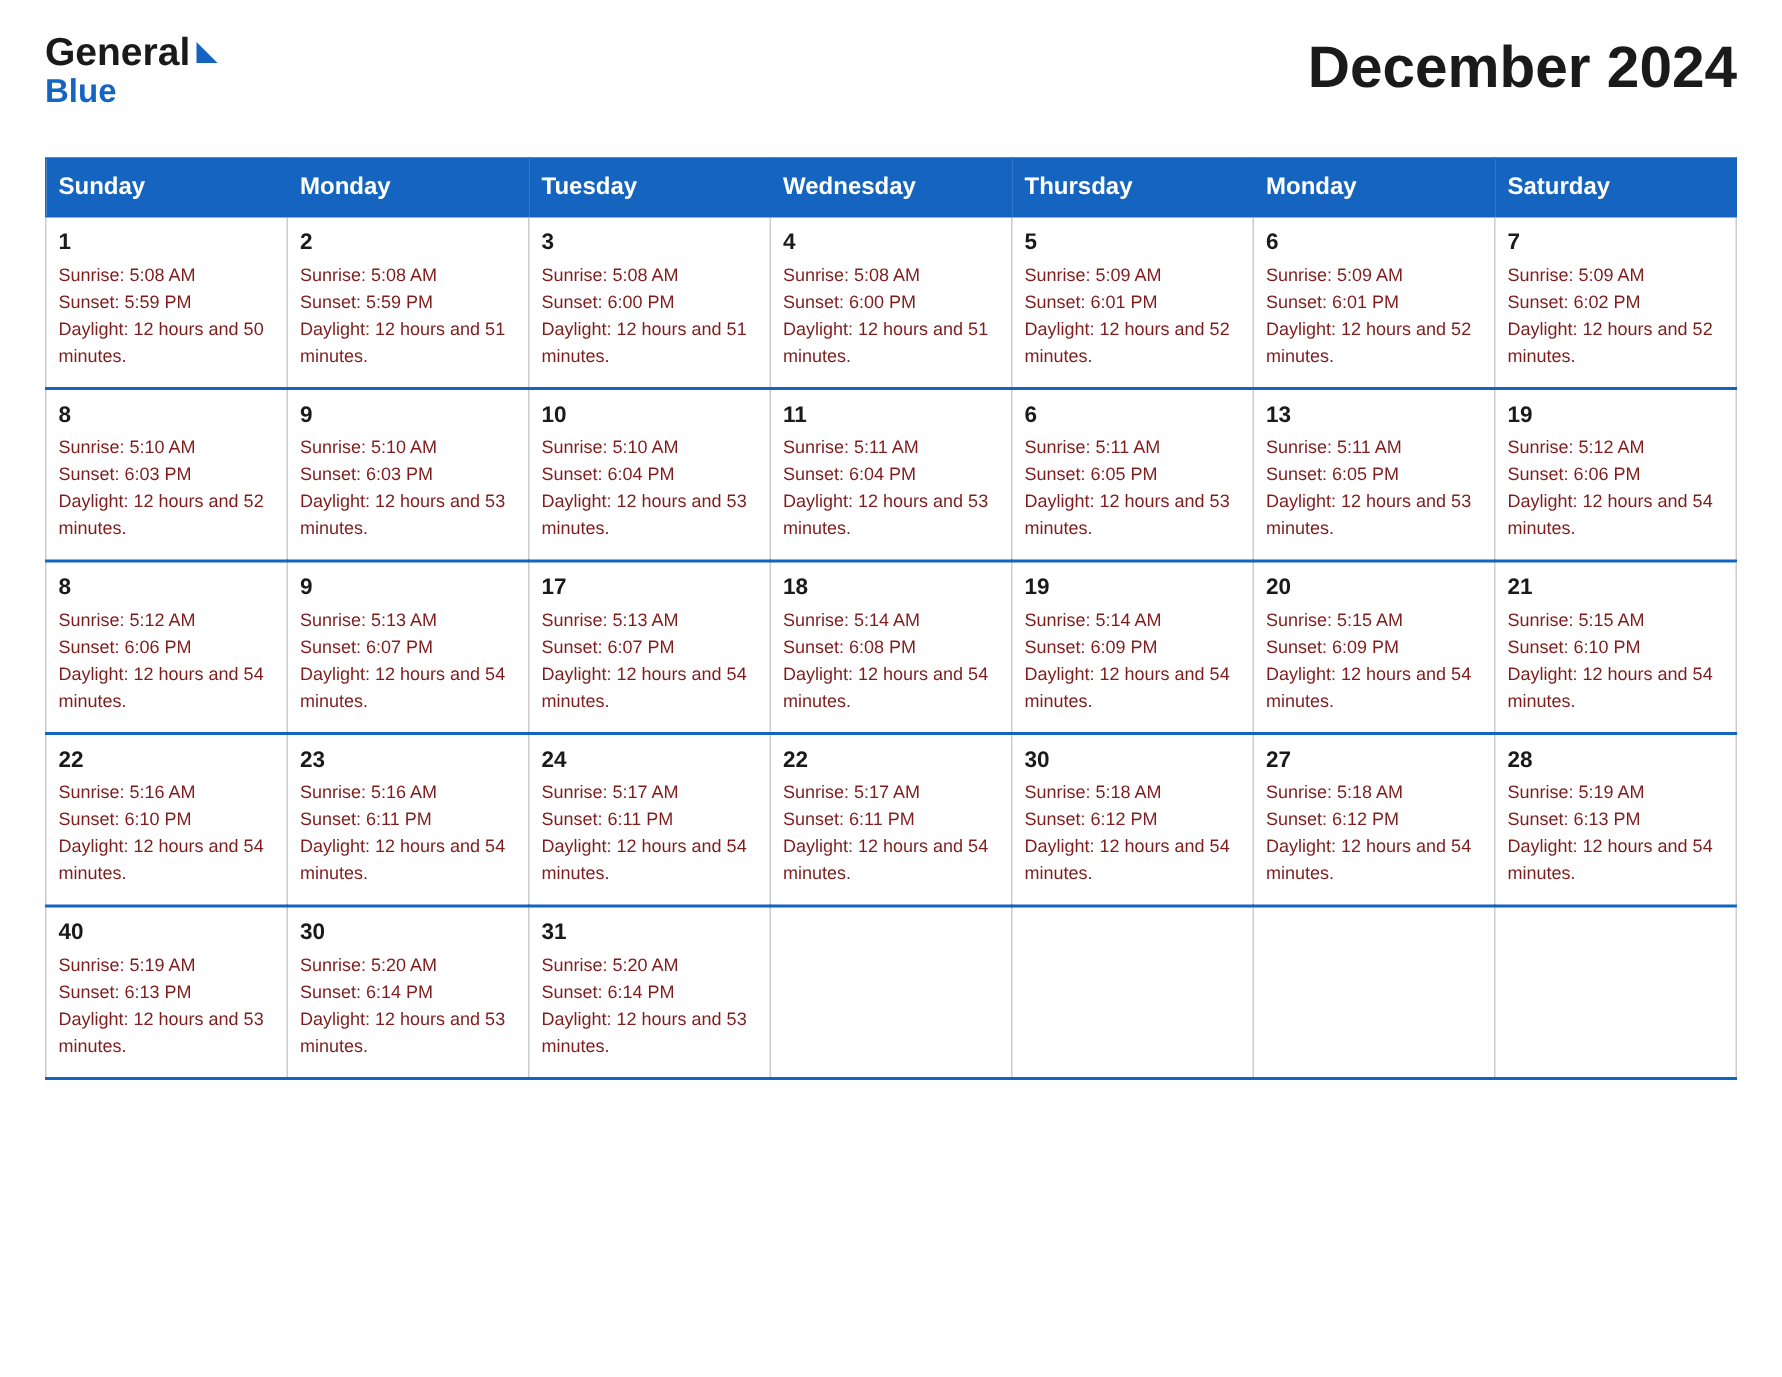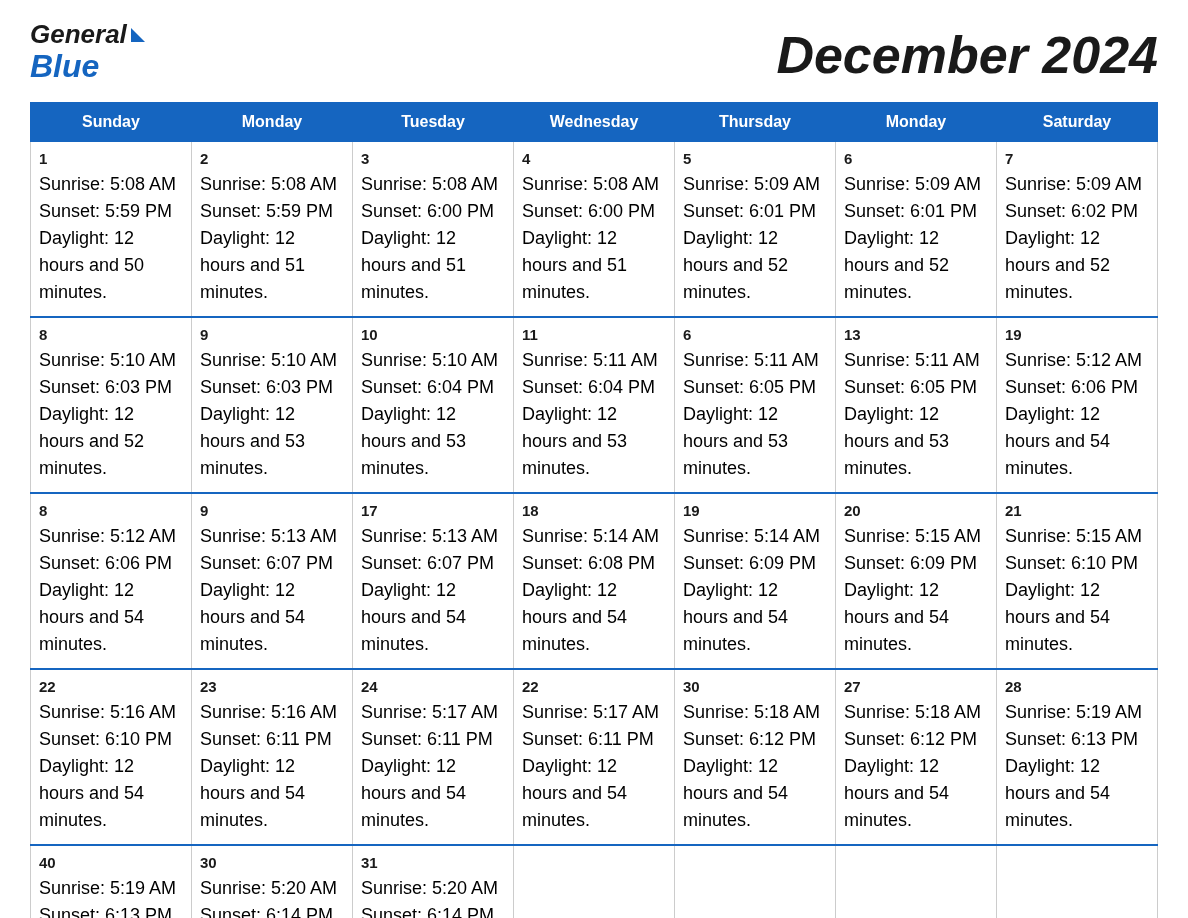--- a/index.html
+++ b/index.html
@@ -6,78 +6,77 @@
     body {
       font-family: Arial, sans-serif;
       background: #fff;
       width: 1188px;
       min-height: 918px;
       padding: 20px 30px;
     }
     .header-area {
       display: flex;
       justify-content: space-between;
-      align-items: flex-end;
-      margin-bottom: 18px;
-      font-style: italic;
+      align-items: center;
+      margin-bottom: 32px;
     }
     .logo {
       display: flex;
       flex-direction: column;
       align-items: flex-start;
     }
     .logo-general {
       font-size: 26px;
       font-weight: bold;
       color: #1a1a1a;
       line-height: 1.1;
     }
     .logo-blue {
-      font-size: 32px;
+      font-size: 22px;
       font-weight: bold;
       color: #1565c0;
       line-height: 1.1;
       display: flex;
       align-items: center;
     }
     .logo-triangle {
       width: 0;
       height: 0;
       border-left: 14px solid #1565c0;
       border-top: 14px solid transparent;
       border-bottom: 0px solid transparent;
       margin-left: 4px;
       margin-top: 2px;
     }
     .title-area {
       text-align: right;
     }
     .calendar-title {
-      font-size: 52px;
+      font-size: 39px;
       font-weight: bold;
       color: #1a1a1a;
       line-height: 1.1;
     }
     .calendar-subtitle {
       font-size: 22px;
       color: #444;
       margin-top: 4px;
     }
     table {
       width: 100%;
       border-collapse: collapse;
       table-layout: fixed;
     }
     thead th {
       background-color: #1565c0;
       color: #fff;
       font-size: 16px;
       font-weight: bold;
       padding: 10px 8px;
-      text-align: center;
+      text-align: left;
       border: 1px solid #1565c0;
     }
     tbody td {
       vertical-align: top;
       padding: 8px 8px 10px 8px;
       border: 1px solid #ccc;
       font-size: 13px;
       color: #333;
       min-height: 90px;
       height: 115px;
@@ -86,22 +85,22 @@
       border-bottom: 2px solid #1565c0;
     }
     .day-num {
       font-size: 15px;
       font-weight: bold;
       color: #1a1a1a;
       margin-bottom: 4px;
       display: block;
     }
     .day-info {
-      font-size: 18px;
-      color: #000000;
+      font-size: 12px;
+      color: #7f1d1d;
       line-height: 1.5;
     }
     .empty-cell {
       background: #fff;
     }
   </style>
 </head>
 <body>
 
 <div class="header-area">

